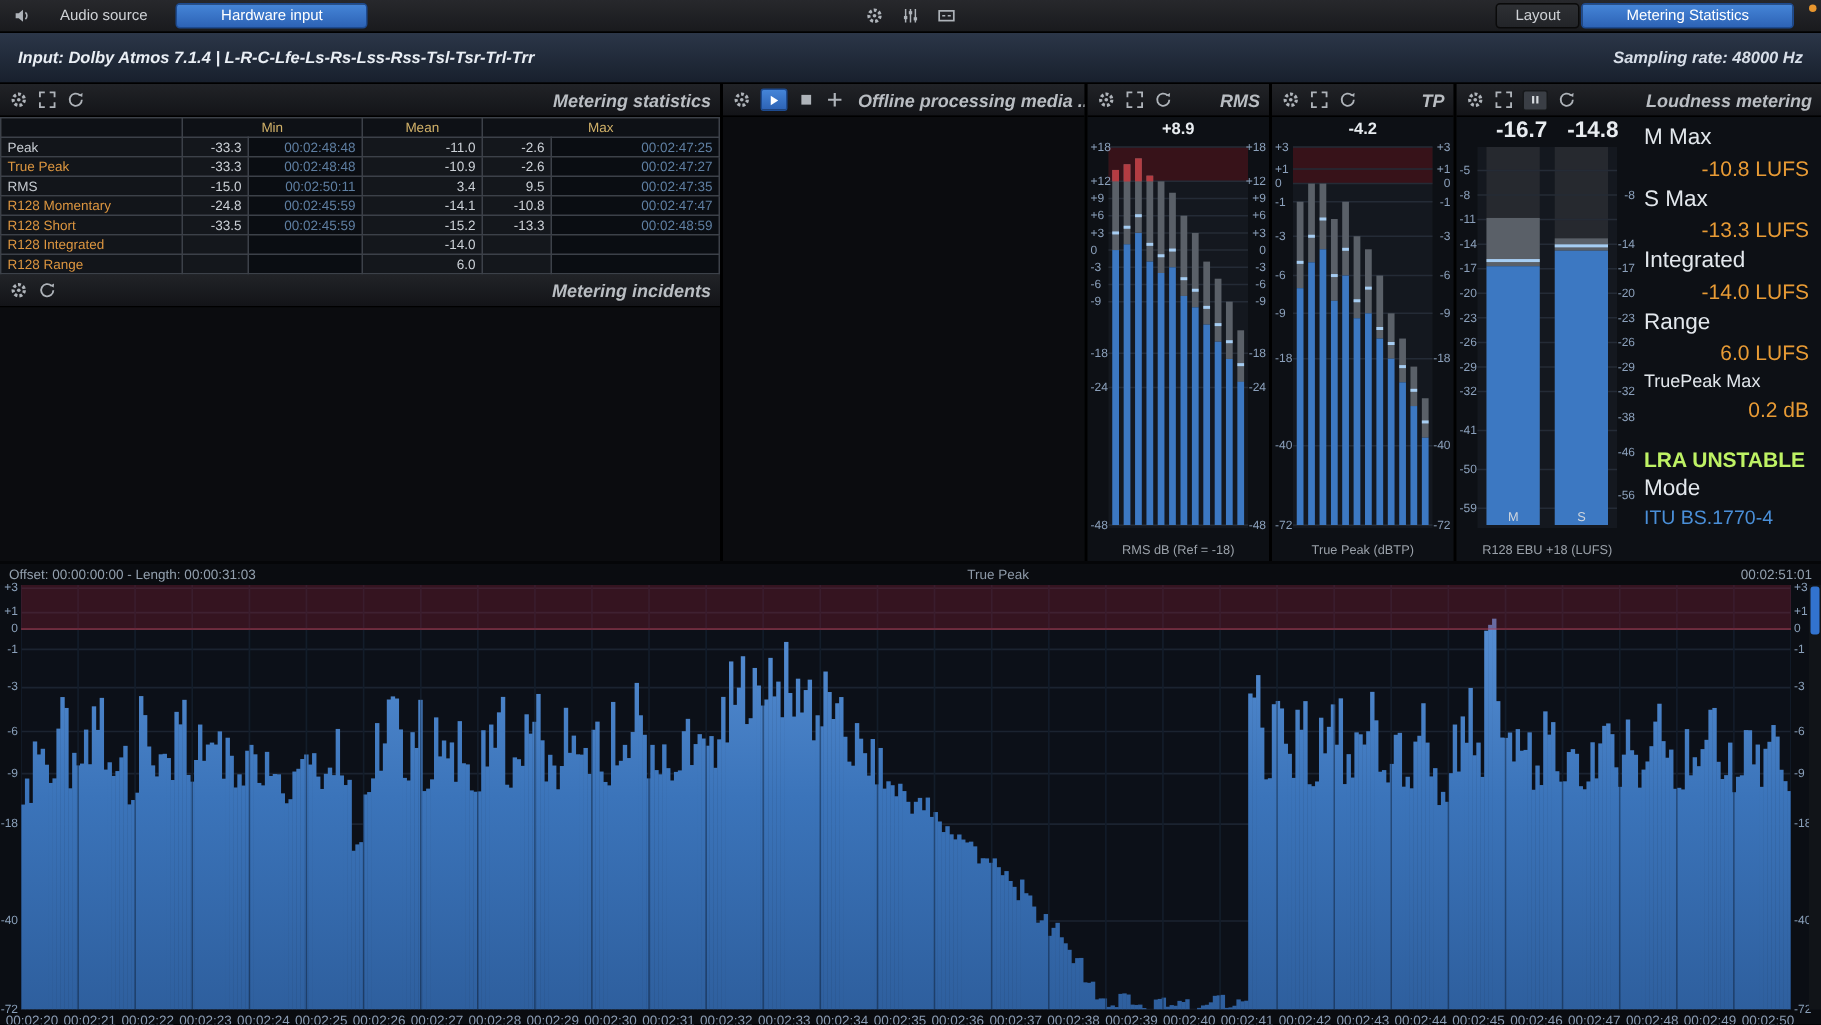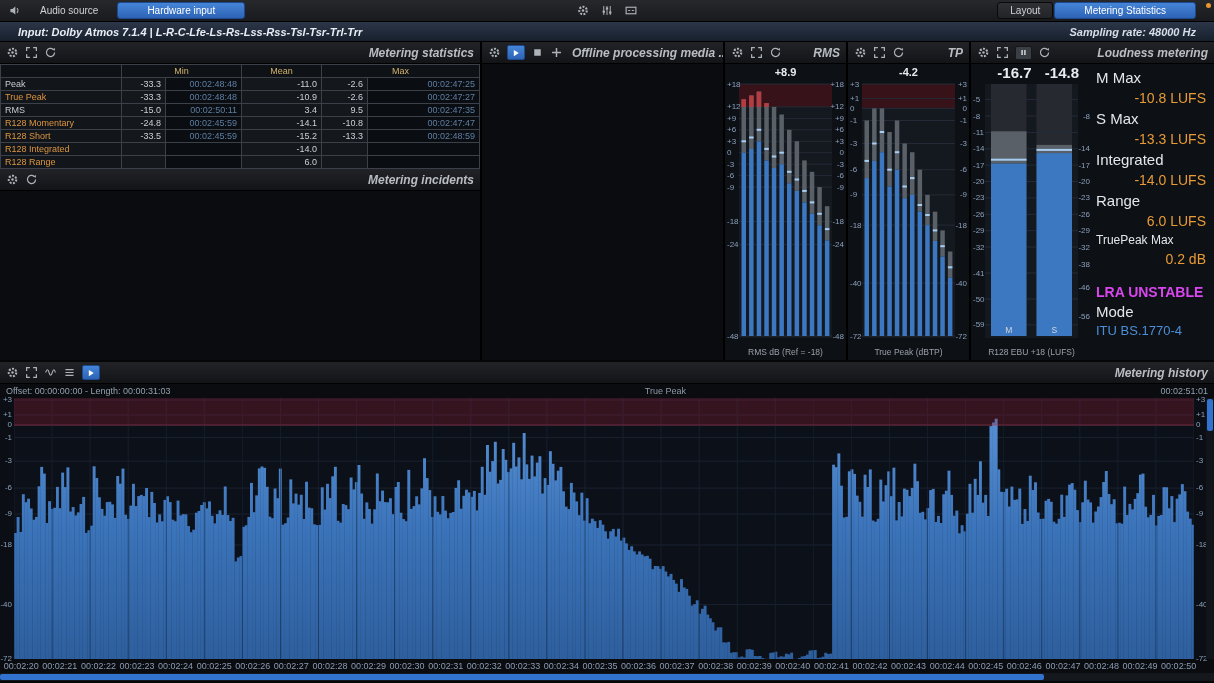--- a/index.html
+++ b/index.html
@@ -10,21 +10,21 @@
   .topbar{height:22px;display:flex;align-items:center;background:linear-gradient(#27282c,#191a1d);padding:0 8px;gap:8px;position:relative;border-bottom:1px solid #000}
   .tb-left{display:flex;align-items:center;gap:19px}
   .tb-label{color:#cfd2d6;font-size:10px}
   .btn-blue{background:linear-gradient(#4585d8,#2d63b5);color:#fff;font-size:10px;padding:2px 29px;border-radius:3px;border:1px solid #1d4a8f;cursor:pointer;white-space:nowrap}
   .btn-dark{background:linear-gradient(#2e3034,#222428);color:#cfd2d6;font-size:10px;padding:2px 12px;border-radius:3px;border:1px solid #0a0a0a;cursor:pointer}
   .tb-center{position:absolute;left:50%;transform:translateX(-50%);display:flex;gap:11px;align-items:center}
   .tb-right{margin-left:auto;display:flex;align-items:center;gap:1px;padding-right:10px}
   .led{position:absolute;right:3px;top:3px;width:5px;height:5px;border-radius:50%;background:#e8962e}
 
   
-  .infobar{height:20px;background:linear-gradient(#2b3648,#18202d);display:flex;align-items:center;padding:0 18px;font-size:11px;font-style:italic;font-weight:bold;color:#e9eef4;border-bottom:1px solid #000}
+  .infobar{height:34px;background:linear-gradient(#2b3648,#18202d);display:flex;align-items:center;padding:0 12px;font-size:11px;font-style:italic;font-weight:bold;color:#e9eef4;border-bottom:1px solid #000}
   .infobar .right{margin-left:auto;color:#d7dee8}
 
   
   .main{display:flex;gap:2px;height:318px;background:#000}
   .panel{background:#0c0e11;display:flex;flex-direction:column;overflow:hidden}
   .p-stats{width:480px}.p-offline{width:241px}.p-rms{width:121px}.p-tp{width:121px}.p-loud{width:243px}
 
   .phead{height:22px;background:linear-gradient(#212327,#131418);border-bottom:1px solid #000;display:flex;align-items:center;gap:6px;padding:0 6px;flex:none}
   .ptitle{margin-left:auto;font-style:italic;font-weight:bold;color:#b9bdc2;font-size:12px;white-space:nowrap}
   .ptitle.left{margin-left:3px;margin-right:auto}
@@ -53,21 +53,21 @@
   .tkw{font:8.5px "Liberation Sans",sans-serif;fill:#d0d6dd}
 
   .loud-body{flex:1;display:flex;background:#0d1015}
   .loud-meter{width:121px;display:flex;flex-direction:column;flex:none}
   .loud-values{height:16px;display:flex;padding:0 13px;align-items:center}
   .loud-values span{flex:1;text-align:right;color:#e8ecf0;font-size:15px;font-weight:bold}
   .loud-readouts{flex:1;padding:4px 6px 2px 4px;display:flex;flex-direction:column;overflow:hidden}
   .ro-label{font-size:15px;line-height:20px;color:#e2e7ec}
   .ro-label.small{font-size:12px;line-height:17px}
   .ro-value{font-size:14px;line-height:21px;color:#e89b35;text-align:right;padding-right:2px}
-  .ro-warning{color:#d946ef;font-size:14px;font-weight:bold;line-height:20px;margin-top:12px}
+  .ro-warning{color:#bef264;font-size:14px;font-weight:bold;line-height:20px;margin-top:12px}
   .ro-mode-label{font-size:15px;line-height:20px;color:#e2e7ec}
   .ro-mode-value{color:#4a8fd8;font-size:13px;line-height:18px}
 
   
   .history{height:319px;margin-top:2px;display:flex;flex-direction:column;background:#0a0c10}
   .hinfo{height:14px;display:flex;align-items:center;font-size:9px;color:#93a0ae;padding:0 6px}
   .hinfo .mid{flex:1;text-align:center;color:#8d99a7}
   .hplot{flex:1;display:flex;background:#0b0e14;position:relative}
   .hlabels{width:14px;position:relative;font-size:8px;color:#8aa0ba;flex:none}
   .hlabels.rgt{width:12px}
@@ -615,50 +615,20 @@
             </div>
           <div class="ro-warning">LRA UNSTABLE</div>
           <div class="ro-mode-label">Mode</div>
           <div class="ro-mode-value">ITU BS.1770-4</div>
         </div>
       </div>
     </div>
   </div>
 
   <div class="history">
-    <div class="phead">
-      <span class="ic">
-          <svg>
-            <use href="#i-gear"></use>
-          </svg>
-        </span>
-      <span class="ic">
-          <svg>
-            <use href="#i-expand"></use>
-          </svg>
-        </span>
-      <span class="ic">
-          <svg>
-            <use href="#i-wave"></use>
-          </svg>
-        </span>
-      <span class="ic">
-          <svg>
-            <use href="#i-list"></use>
-          </svg>
-        </span>
-      <span class="icbtn">
-          <span class="ic">
-            <svg>
-              <use href="#i-play"></use>
-            </svg>
-          </span>
-        </span>
-      <span class="ptitle">Metering history</span>
-    </div>
     <div class="hinfo">
       <span>Offset: 00:00:00:00 - Length: 00:00:31:03</span>
       <span class="mid">True Peak</span>
       <span>00:02:51:01</span>
     </div>
     <div class="hplot">
       <div class="hlabels">
           <div class="htick" style="top: 0.766284%;">+3</div>
           <div class="htick" style="top: 6.52184%;">+1</div>
           <div class="htick" style="top: 10.392%;">0</div>

